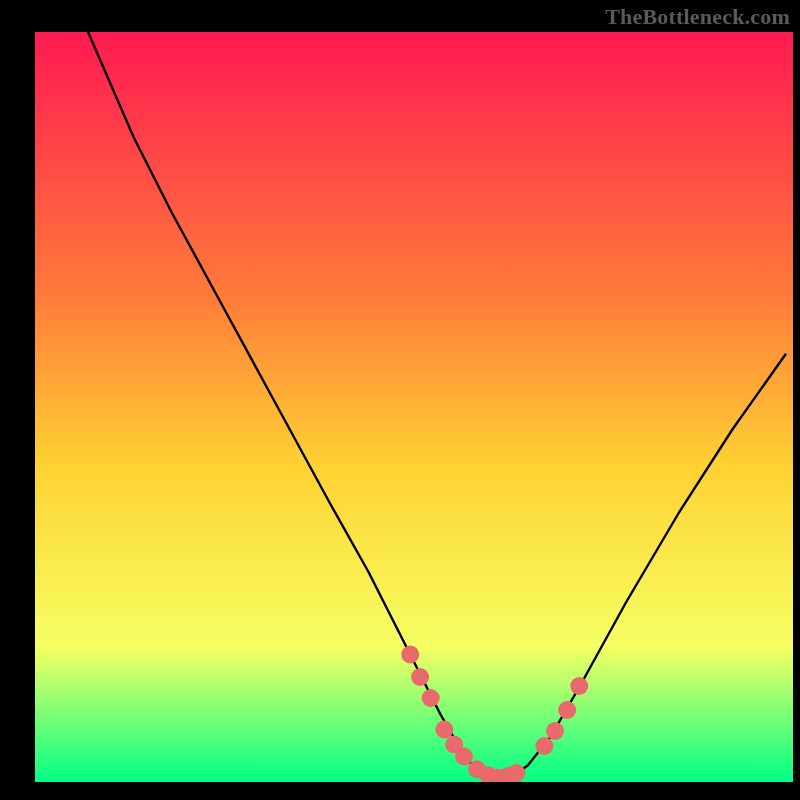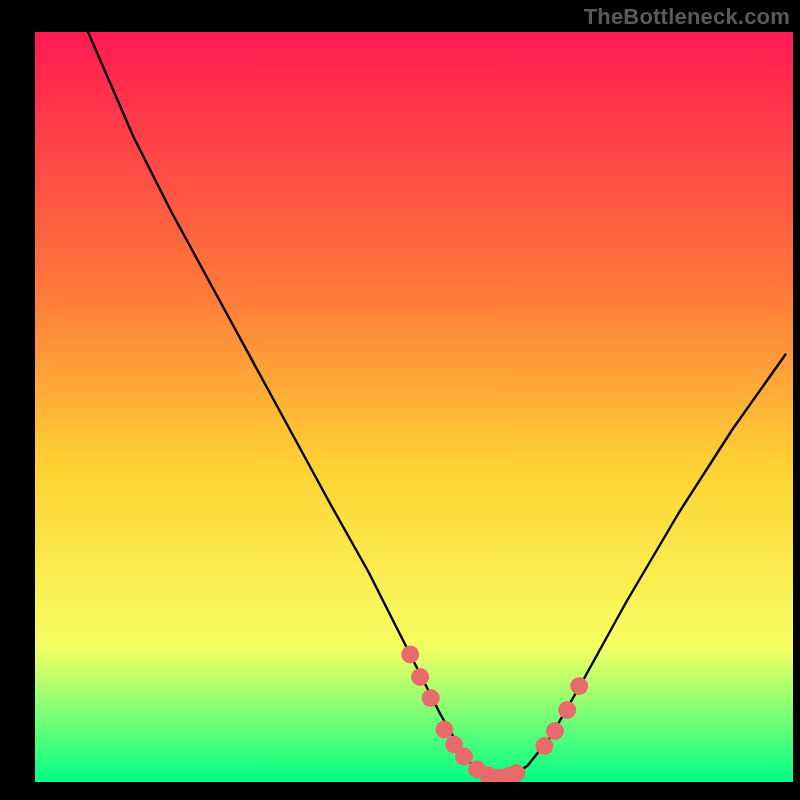--- a/index.html
+++ b/index.html
@@ -23,21 +23,21 @@
     left: 35px;
     top: 32px;
     width: 758px;
     height: 750px;
     overflow: hidden;
   }
   .watermark {
     position: absolute;
     top: 4px;
     right: 10px;
-    font-family: Liberation Sans, sans-serif;
+    font-family: Liberation Serif, serif;
     font-size: 22px;
     font-weight: 600;
     color: #5a5a5a;
     letter-spacing: 0.2px;
   }
   svg {
     display: block;
   }
 </style>
 </head>

